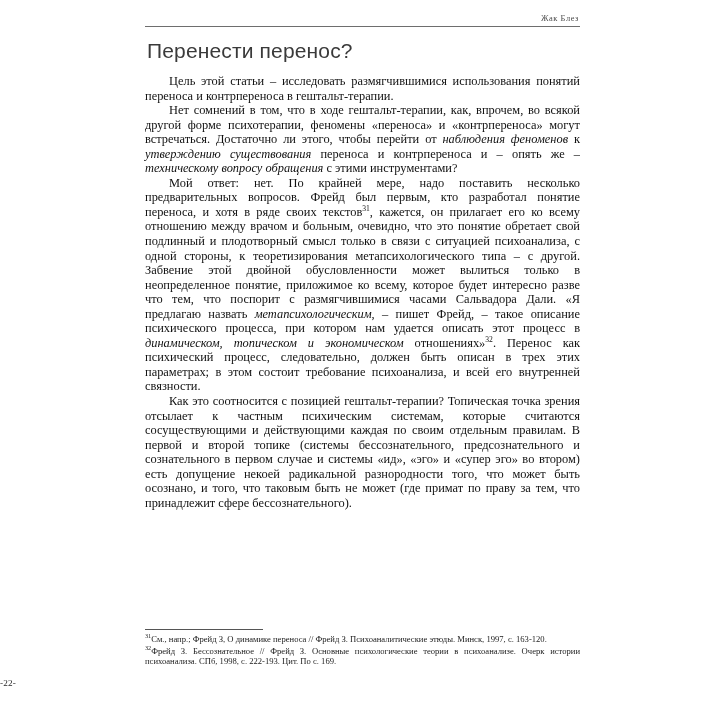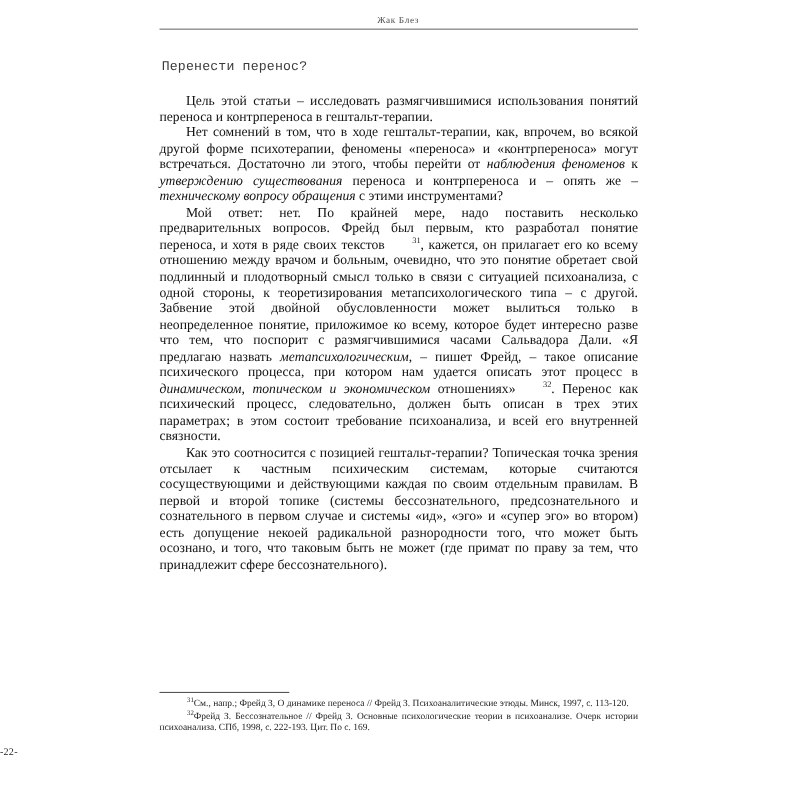--- a/index.html
+++ b/index.html
@@ -30,43 +30,43 @@
 
   
   .running-head {
     position: relative;
     height: 34px;
     padding-top: 14px;
     box-sizing: border-box;
   }
   .running-head-text {
     display: block;
-    text-align: center;
+    text-align: right;
     font-family: "Liberation Serif", serif;
     font-size: 8.4px;
     letter-spacing: 0.6px;
     color: #4a4a4a;
     line-height: 10px;
     padding-right: 1px;
   }
   .head-rule {
     display: block;
     border-bottom: 1px solid #6e6e6e;
     margin-top: 2px;
     width: 100%;
   }
 
   
   .article-title {
-    font-family: Liberation Mono, monospace;
-    font-size: 12px;
+    font-family: Liberation Sans, sans-serif;
+    font-size: 21px;
     font-weight: 400;
     color: #3a3a3a;
     letter-spacing: 0.15px;
-    margin: 16px 0 0 2px;
+    margin: 6px 0 0 2px;
     line-height: 22px;
   }
 
   
   .body-text {
     margin-top: 12px;
     font-size: 12.4px;
     line-height: 14.55px;
     text-align: justify;
     text-justify: inter-word;
@@ -78,21 +78,20 @@
     text-indent: 24px;
     text-align: justify;
   }
   .body-text i, .body-text em {
     font-style: italic;
   }
   sup {
     font-size: 7.6px;
     vertical-align: super;
     line-height: 0;
-    margin-left: 25px;
   }
 
   
   .footnotes {
     position: absolute;
     left: 145px;
     top: 629px;
     width: 435px;
   }
   .fn-rule {
@@ -142,20 +141,20 @@
         <p><span>Нет сомнений в том, что в ходе гештальт-терапии, как, впрочем, во всякой другой форме психотерапии, феномены «переноса» и «контрпереноса» могут встречаться. Достаточно ли этого, чтобы перейти от </span><i>наблюдения феноменов</i><span> к </span><i>утверждению существования</i><span> переноса и контрпереноса и – опять же – </span><i>техническому вопросу обращения</i><span> с этими инструментами?</span></p>
         <p><span>Мой ответ: нет. По крайней мере, надо поставить несколько предварительных вопросов. Фрейд был первым, кто разработал понятие переноса, и хотя в ряде своих текстов</span><sup>31</sup><span>, кажется, он прилагает его ко всему отношению между врачом и больным, очевидно, что это понятие обретает свой подлинный и плодотворный смысл только в связи с ситуацией психоанализа, с одной стороны, к теоретизирования метапсихологического типа – с другой. Забвение этой двойной обусловленности может вылиться только в неопределенное понятие, приложимое ко всему, которое будет интересно разве что тем, что поспорит с размягчившимися часами Сальвадора Дали. «Я предлагаю назвать </span><i>метапсихологическим</i><span>, – пишет Фрейд, – такое описание психического процесса, при котором нам удается описать этот процесс в </span><i>динамическом, топическом и экономическом</i><span> отношениях»</span><sup>32</sup><span>. Перенос как психический процесс, следовательно, должен быть описан в трех этих параметрах; в этом состоит требование психоанализа, и всей его внутренней связности.</span></p>
         <p><span>Как это соотносится с позицией гештальт-терапии? Топическая точка зрения отсылает к частным психическим системам, которые считаются сосуществующими и действующими каждая по своим отдельным правилам. В первой и второй топике (системы бессознательного, предсознательного и сознательного в первом случае и системы «ид», «эго» и «супер эго» во втором) есть допущение некоей радикальной разнородности того, что может быть осознано, и того, что таковым быть не может (где примат по праву за тем, что принадлежит сфере бессознательного).</span></p>
       </div>
 
   </div>
 
   <div class="footnotes">
     <div class="fn-rule"></div>
     <div id="footnote-host">
-        <div class="footnote"><sup>31</sup><span>См., напр.; Фрейд З, О динамике переноса // Фрейд З. Психоаналитические этюды. Минск, 1997, с. 113-120.</span></div>
+        <div class="footnote"><sup>31</sup><span>См., напр.; Фрейд З, О динамике переноса // Фрейд З. Психоаналитические этюды. Минск, 1997, с. 163-120.</span></div>
         <div class="footnote"><sup>32</sup><span>Фрейд З. Бессознательное // Фрейд З. Основные психологические теории в психоанализе. Очерк истории психоанализа. СПб, 1998, с. 222-193. Цит. По с. 169.</span></div>
       </div>
   </div>
 
   <div class="folio">-22-</div>
 
 </div>
 
 </body></html>

